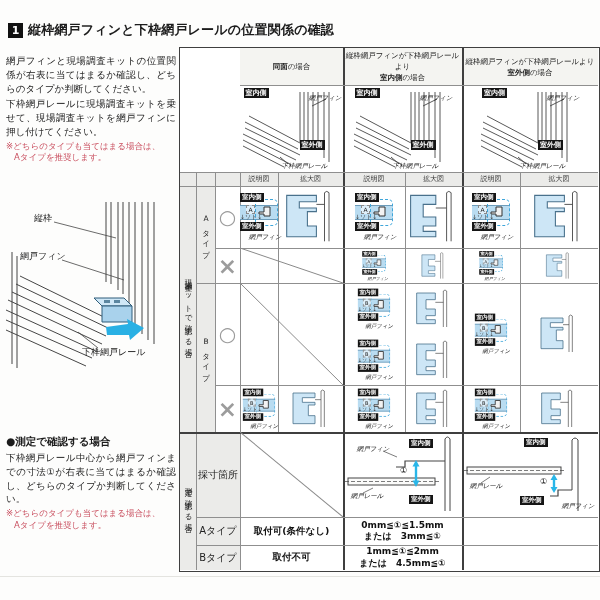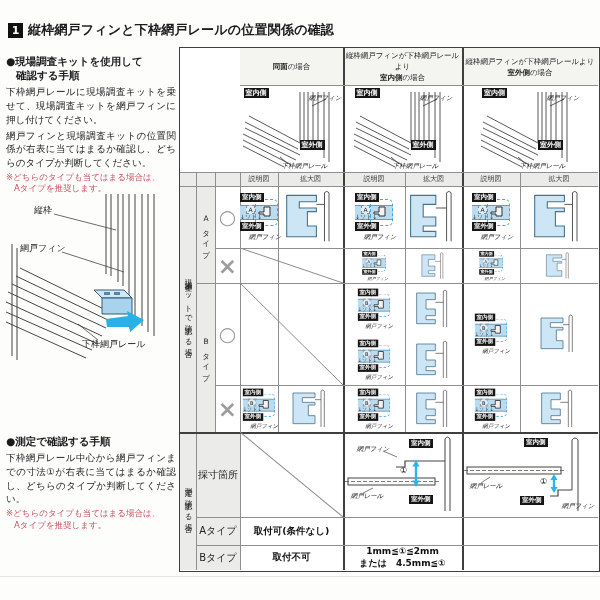--- a/index.html
+++ b/index.html
@@ -79,33 +79,29 @@
 </svg>
 
 <div class="page">
 
   <div class="titlebar">
     <span class="titlenum">1</span>
     <span class="titletext">縦枠網戸フィンと下枠網戸レールの位置関係の確認</span>
   </div>
 
   <div class="lc" style="top:54px">
-    <div class="lh">
-      <div>●現場調査キットを使用して</div>
-      <div class="ind">確認する手順</div>
-    </div>
+    <p class="lp">網戸フィンと現場調査キットの位置関係が右表に当てはまるか確認し、どちらのタイプか判断してください。</p>
     <p class="lp">下枠網戸レールに現場調査キットを乗せて、現場調査キットを網戸フィンに押し付けてください。</p>
-    <p class="lp">網戸フィンと現場調査キットの位置関係が右表に当てはまるか確認し、どちらのタイプか判断してください。</p>
     <div class="note">
       <span>※どちらのタイプも当てはまる場合は、</span>
       <span class="ind">Aタイプを推奨します。</span>
     </div>
   </div>
 
-  <div class="a" style="left:6px;top:186px;width:168px;height:178px">
+  <div class="a" style="left:6px;top:194px;width:168px;height:178px">
     <svg class="diagsvg" width="168" height="178" viewBox="0 0 168 178" fill="none" stroke="#454545" stroke-width="1">
       <line x1="100" y1="8" x2="100" y2="88"></line>
         <line x1="105" y1="8" x2="105" y2="90"></line>
       <line x1="112" y1="8" x2="112" y2="96"></line>
         <line x1="117" y1="8" x2="117" y2="100"></line>
       <line x1="123" y1="8" x2="123" y2="128"></line>
         <line x1="129" y1="8" x2="129" y2="132"></line>
       <line x1="136" y1="8" x2="136" y2="140"></line>
         <line x1="142" y1="8" x2="142" y2="146"></line>
       <line x1="148" y1="8" x2="148" y2="150"></line>
@@ -126,21 +122,21 @@
       <line x1="48" y1="28" x2="110" y2="44" stroke-width="0.8"></line>
       <line x1="56" y1="66" x2="118" y2="86" stroke-width="0.8"></line>
       <line x1="92" y1="154" x2="72" y2="138" stroke-width="0.8"></line>
     </svg>
     <span class="ldg-label" style="left:28px;top:18px">縦枠</span>
     <span class="ldg-label" style="left:14px;top:56px">網戸フィン</span>
     <span class="ldg-label" style="left:76px;top:152px">下枠網戸レール</span>
   </div>
 
   <div class="lc" style="top:434px">
-    <div class="lh">●測定で確認する手順</div>
+    <div class="lh">●測定で確認する場合</div>
     <p class="lp">下枠網戸レール中心から網戸フィンまでの寸法①が右表に当てはまるか確認し、どちらのタイプか判断してください。</p>
     <div class="note">
       <span>※どちらのタイプも当てはまる場合は、</span>
       <span class="ind">Aタイプを推奨します。</span>
     </div>
   </div>
 
   <div class="tbl">
 
     <div class="bgr" style="left:0;top:124px;width:418px;height:14px;background:#ebebe9"></div>
@@ -551,20 +547,26 @@
       </svg>
       <span class="badge a" style="left:62px;top:6px">室内側</span>
       <span class="dim a" style="left:78px;top:45px">①</span>
       <span class="dlabel a" style="left:8px;top:50px">網戸レール</span>
       <span class="badge a" style="left:58px;top:64px">室外側</span>
       <span class="dlabel a" style="left:100px;top:70px">網戸フィン</span>
     </div>
 
     <div class="cell val1" style="left:60px;top:497px;width:103px;height:25px">取付不可</div>
     <div class="cell val1" style="left:60px;top:469px;width:103px;height:28px">取付可(条件なし)</div>
+    <div class="cell val" style="left:163px;top:469px;width:119px;height:28px">
+      <div>
+        <div>0mm≦①≦1.5mm</div>
+        <div>または　3mm≦①</div>
+      </div>
+    </div>
     <div class="cell val" style="left:163px;top:497px;width:119px;height:25px">
       <div>
         <div>1mm≦①≦2mm</div>
         <div>または　4.5mm≦①</div>
       </div>
     </div>
 
   </div>
 
   <div class="hairline"></div>

